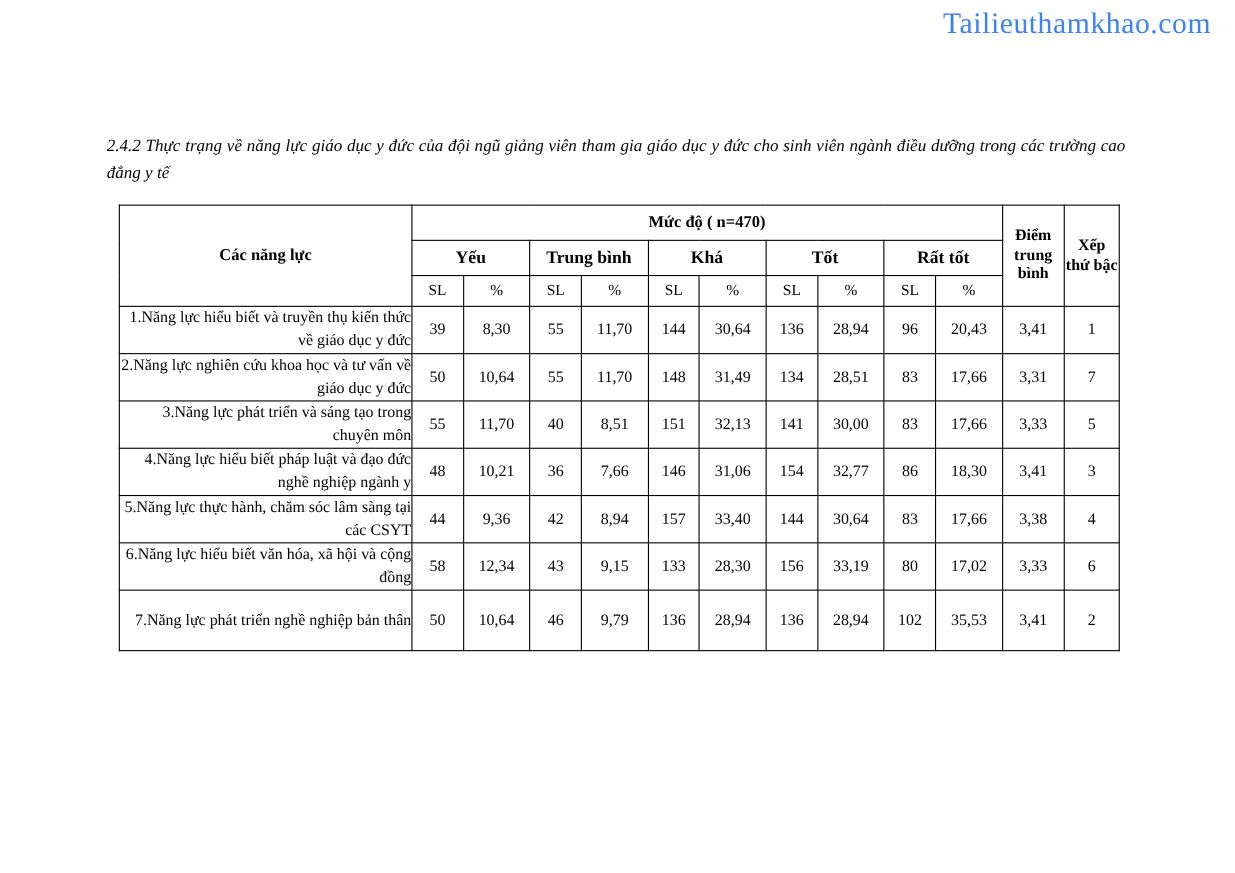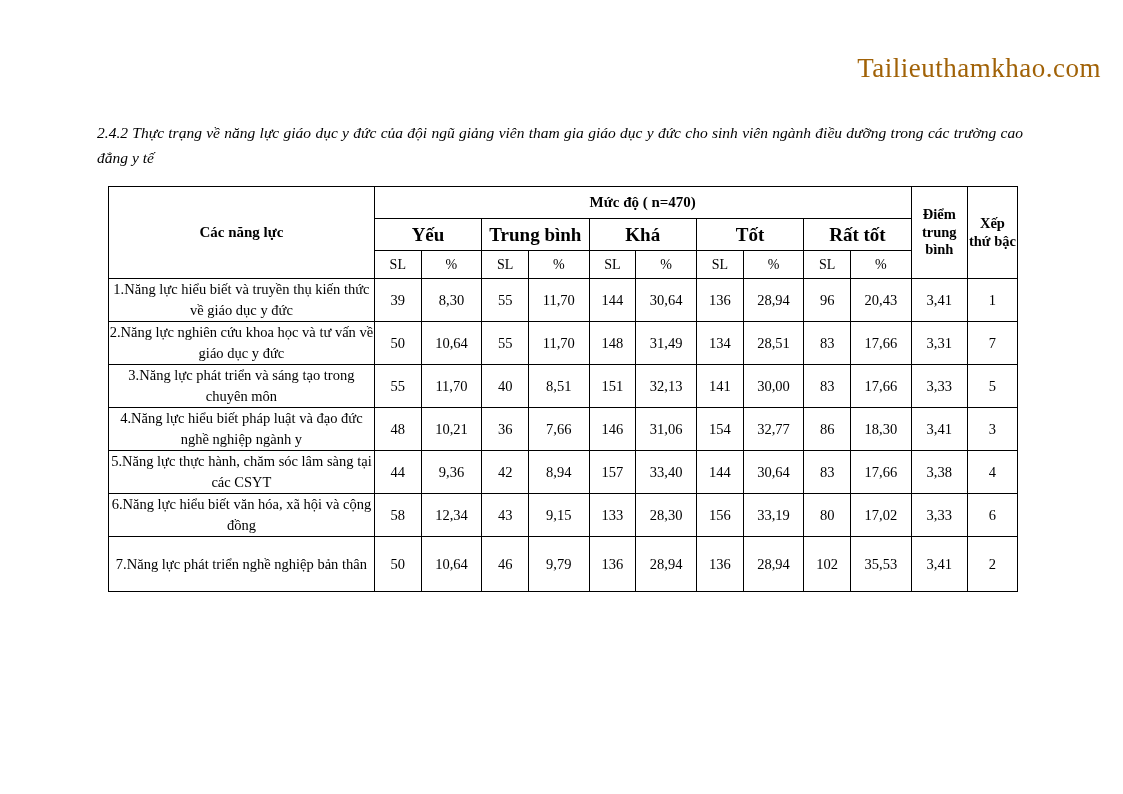--- a/index.html
+++ b/index.html
@@ -18,25 +18,24 @@
   .page {
     position: absolute;
     inset: 0;
   }
   .watermark {
     position: absolute;
     top: 6px;
     right: 22px;
     font-family: "Liberation Serif", serif;
     font-size: 27px;
-    color: #a16207;
+    color: #3b82f6;
     letter-spacing: 0.5px;
     white-space: nowrap;
     user-select: none;
-    margin-top: 47px;
   }
   .page-number {
     position: absolute;
     top: 63px;
     left: 0;
     width: 100%;
     text-align: center;
     font-size: 15px;
     font-family: "Liberation Serif", serif;
   }
@@ -63,21 +62,21 @@
     padding: 0;
   }
   th.group-head {
     font-weight: bold;
     font-size: 15px;
     height: 31px;
     vertical-align: middle;
   }
   th.level-head {
     font-weight: bold;
-    font-size: 19px;
+    font-size: 16px;
     height: 31px;
     vertical-align: middle;
     font-family: Liberation Serif, serif;
   }
   th.subhead {
     font-weight: normal;
     font-size: 14px;
     height: 27px;
     vertical-align: middle;
     margin-top: 46px;
@@ -92,21 +91,21 @@
     font-weight: bold;
     font-size: 14.5px;
     line-height: 1.2;
     vertical-align: middle;
     width: 53px;
   }
   th.tail-col.rank {
     width: 47px;
   }
   td.label {
-    text-align: center;
+    text-align: right;
     padding: 5px 7px 5px 8px;
     line-height: 1.42;
     font-size: 14.5px;
     vertical-align: middle;
   }
   td.num {
     text-align: center;
     vertical-align: middle;
     font-size: 14.5px;
     height: 42px;

